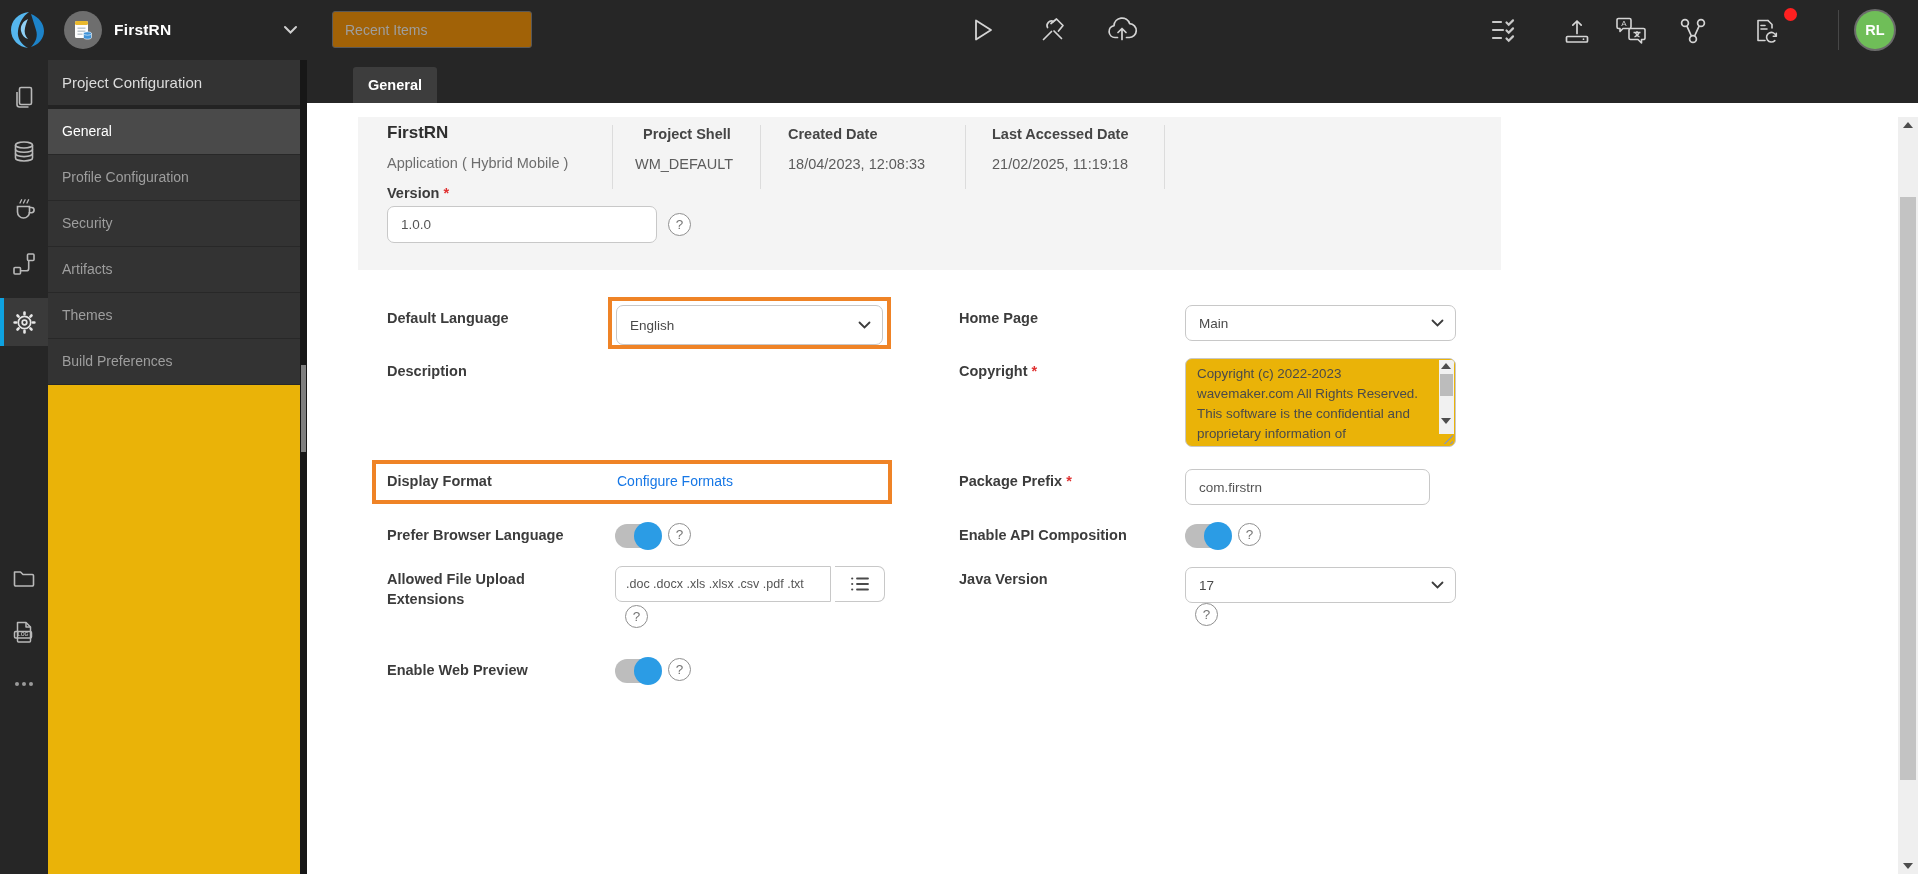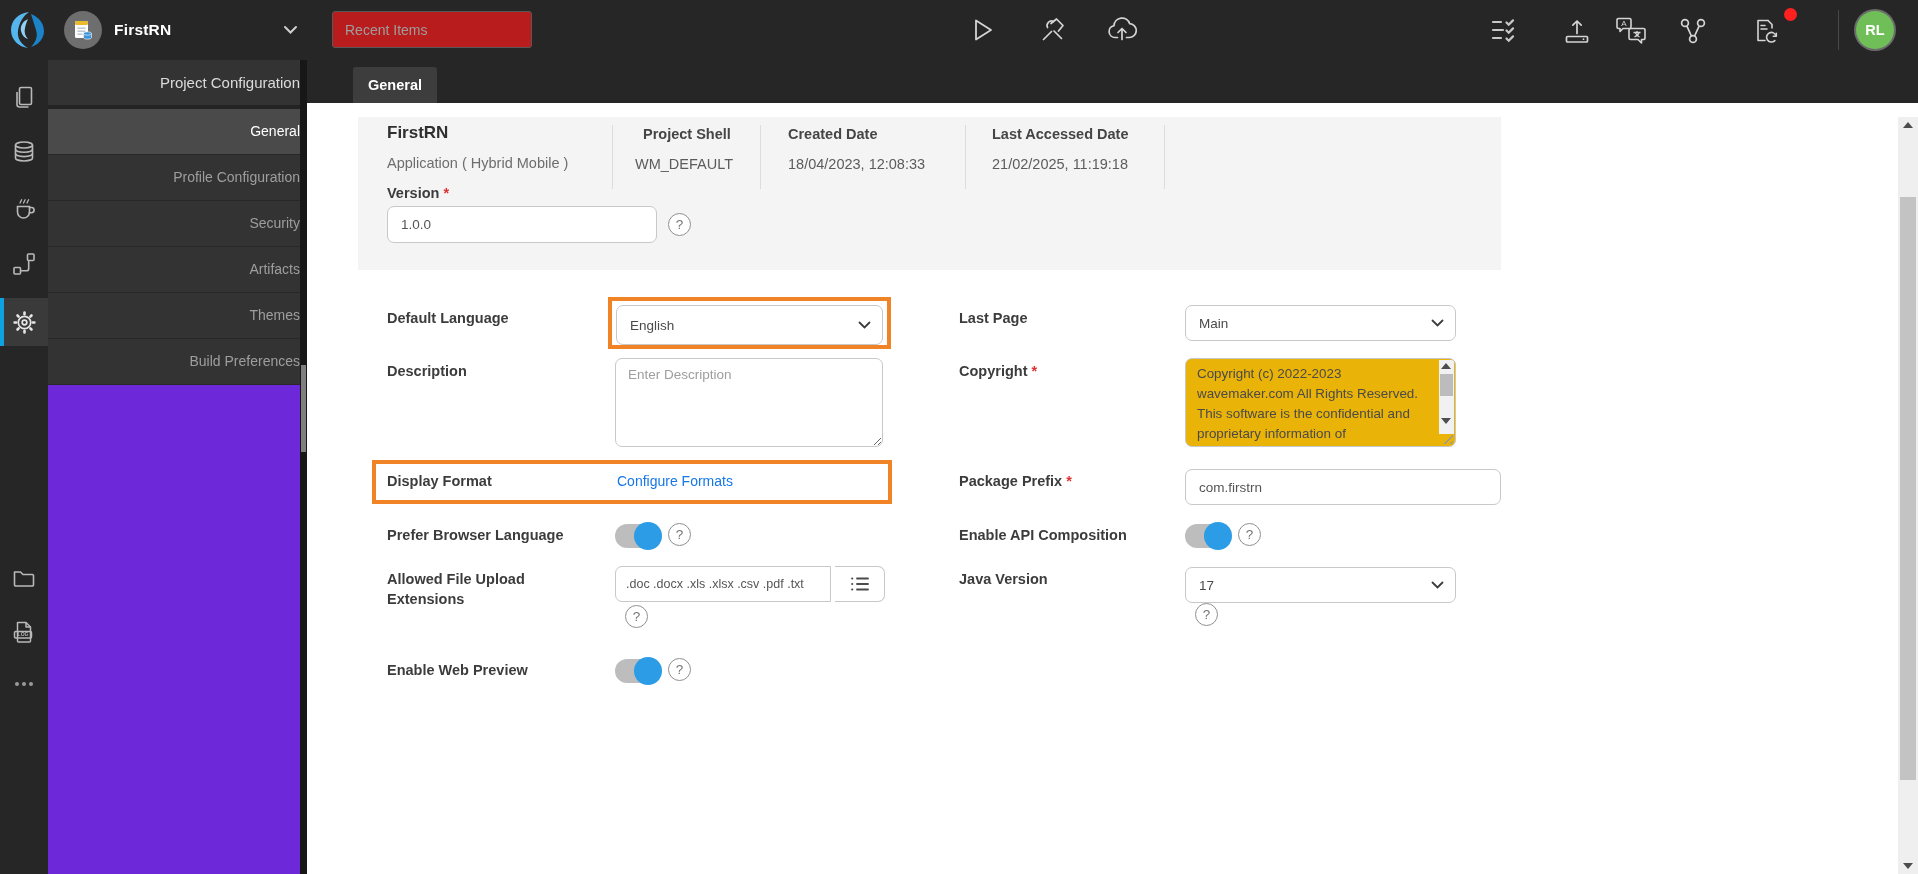--- a/index.html
+++ b/index.html
@@ -3,35 +3,35 @@
 <meta charset="utf-8">
 <style>
   html,body{margin:0;padding:0;background:#1b1b1b;font-family:"Liberation Sans",sans-serif;}
   .screen{position:relative;width:1918px;height:874px;background:#fff;overflow:hidden;}
   svg{display:block;}
 
   
   .topbar{position:absolute;left:0;top:0;width:1918px;height:60px;background:#262626;z-index:5;}
   .brand-name{position:absolute;left:114px;top:0;height:60px;display:flex;align-items:center;color:#fff;font-size:15.5px;font-weight:600;letter-spacing:.2px;cursor:pointer;}
   .chip{position:absolute;left:64px;top:11px;width:38px;height:38px;border-radius:50%;background:#6e6e6e;display:flex;align-items:center;justify-content:center;cursor:pointer;}
-  .search-input{position:absolute;left:332px;top:11px;width:200px;height:37px;background:#b91c1c;border:1px solid #585858;border-radius:3px;color:#d3d3d3;font-size:14px;padding:4px 12px;box-sizing:border-box;outline:none;font-family:"Liberation Sans",sans-serif;}
+  .search-input{position:absolute;left:332px;top:11px;width:200px;height:37px;background:#a16207;border:1px solid #585858;border-radius:3px;color:#d3d3d3;font-size:14px;padding:4px 12px;box-sizing:border-box;outline:none;font-family:"Liberation Sans",sans-serif;}
   .search-input::placeholder{color:#9e9e9e;}
   .hicon{position:absolute;display:flex;align-items:center;justify-content:center;cursor:pointer;}
   .hdr-divider{position:absolute;left:1838px;top:10px;width:1px;height:40px;background:#474747;}
   .avatar{position:absolute;left:1856px;top:11px;width:38px;height:38px;border-radius:50%;background:#6fbe58;color:#fff;font-size:14.5px;font-weight:700;display:flex;align-items:center;justify-content:center;box-shadow:0 0 0 2px #6b6b6b;cursor:pointer;}
   .notif-dot{position:absolute;left:1784px;top:8px;width:13px;height:13px;border-radius:50%;background:#ff2020;z-index:6;}
 
   
   .rail{position:absolute;left:0;top:60px;width:48px;height:814px;background:#262626;z-index:4;}
   .rail-item{position:absolute;left:0;width:48px;height:44px;display:flex;align-items:center;justify-content:center;cursor:pointer;}
   .rail-item.active{height:48px;background:#3a3a3a;}
   .rail-item.active::before{content:"";position:absolute;left:0;top:0;width:4px;height:100%;background:#0ea2e0;}
 
   
-  .sidebar{position:absolute;left:48px;top:60px;width:252px;height:814px;background:#6d28d9;z-index:3;text-align:right;}
+  .sidebar{position:absolute;left:48px;top:60px;width:252px;height:814px;background:#eab308;z-index:3;}
   .sb-title{height:45px;line-height:45px;padding-left:14px;background:#333333;color:#dcdcdc;font-size:15px;font-weight:500;border-bottom:4px solid #232323;}
   .sb-item{height:45px;line-height:45px;padding-left:14px;background:#333333;color:#9e9e9e;font-size:14px;border-bottom:1px solid #282828;cursor:pointer;}
   .sb-item.active{background:#4a4a4a;color:#ffffff;}
   .sb-strip{position:absolute;left:300px;top:60px;width:7px;height:814px;background:#171717;z-index:4;}
   .sb-thumb{position:absolute;left:1px;top:305px;width:5px;height:87px;background:#7f7f7f;cursor:pointer;}
 
   
   .main{position:absolute;left:307px;top:60px;width:1611px;height:814px;}
   .tabbar{position:relative;height:43px;background:#262626;}
   .tab{position:absolute;left:46px;top:7px;width:84px;height:36px;background:#3d3d3d;color:#fff;font-size:14.5px;font-weight:600;display:flex;align-items:center;justify-content:center;border-radius:3px 3px 0 0;cursor:pointer;}
@@ -280,48 +280,47 @@
 
       <div class="form-label" style="left:80px;top:205px;">Default Language</div>
       <div class="orange-frame" style="left:301px;top:194px;width:283px;height:52px;"></div>
       <div class="select" style="left:309px;top:202px;width:267px;height:40px;">
         <span>English</span>
         <svg class="chev" width="13" height="8" viewBox="0 0 13 8" fill="none" stroke="#3c3c3c" stroke-width="1.8" stroke-linecap="round">
             <path d="M1.5 1.5L6.5 6.5L11.5 1.5"></path>
           </svg>
       </div>
 
-      <div class="form-label" style="left:652px;top:205px;">Last Page</div>
+      <div class="form-label" style="left:652px;top:205px;">Home Page</div>
       <div class="select" style="left:878px;top:202px;width:271px;height:36px;">
         <span>Main</span>
         <svg class="chev" width="13" height="8" viewBox="0 0 13 8" fill="none" stroke="#3c3c3c" stroke-width="1.8" stroke-linecap="round">
             <path d="M1.5 1.5L6.5 6.5L11.5 1.5"></path>
           </svg>
       </div>
 
       <div class="form-label" style="left:80px;top:258px;">Description</div>
-      <textarea class="desc-area" style="left: 308px; top: 255px; width: 268px; height: 89px;" placeholder="Enter Description"></textarea>
 
       <div class="form-label req" style="left:652px;top:258px;">Copyright</div>
       <div class="copybox" style="left:878px;top:255px;width:271px;height:89px;">
         <div class="copy-text">Copyright (c) 2022-2023 wavemaker.com All Rights Reserved.  This software is the confidential and proprietary information of</div>
         <div class="copy-scroll">
           <div class="tri-up copy-up"></div>
           <div class="copy-thumb"></div>
           <div class="tri-down copy-down"></div>
         </div>
         <div class="grip"></div>
       </div>
 
       <div class="orange-frame" style="left:65px;top:357px;width:520px;height:44px;"></div>
       <div class="form-label" style="left:80px;top:368px;">Display Format</div>
       <div class="link" style="left:310px;top:368px;">Configure Formats</div>
 
       <div class="form-label req" style="left:652px;top:368px;">Package Prefix</div>
-      <input class="text-input" style="left: 878px; top: 366px; width: 316px; height: 36px;" value="com.firstrn">
+      <input class="text-input" style="left: 878px; top: 366px; width: 245px; height: 36px;" value="com.firstrn">
 
       <div class="form-label" style="left:80px;top:422px;">Prefer Browser Language</div>
       <div class="toggle" style="left:308px;top:421px;">
           <div class="knob"></div>
         </div>
       <div class="help" style="left:361px;top:420px;">?</div>
 
       <div class="form-label" style="left:652px;top:422px;">Enable API Composition</div>
       <div class="toggle" style="left:878px;top:421px;">
           <div class="knob"></div>

